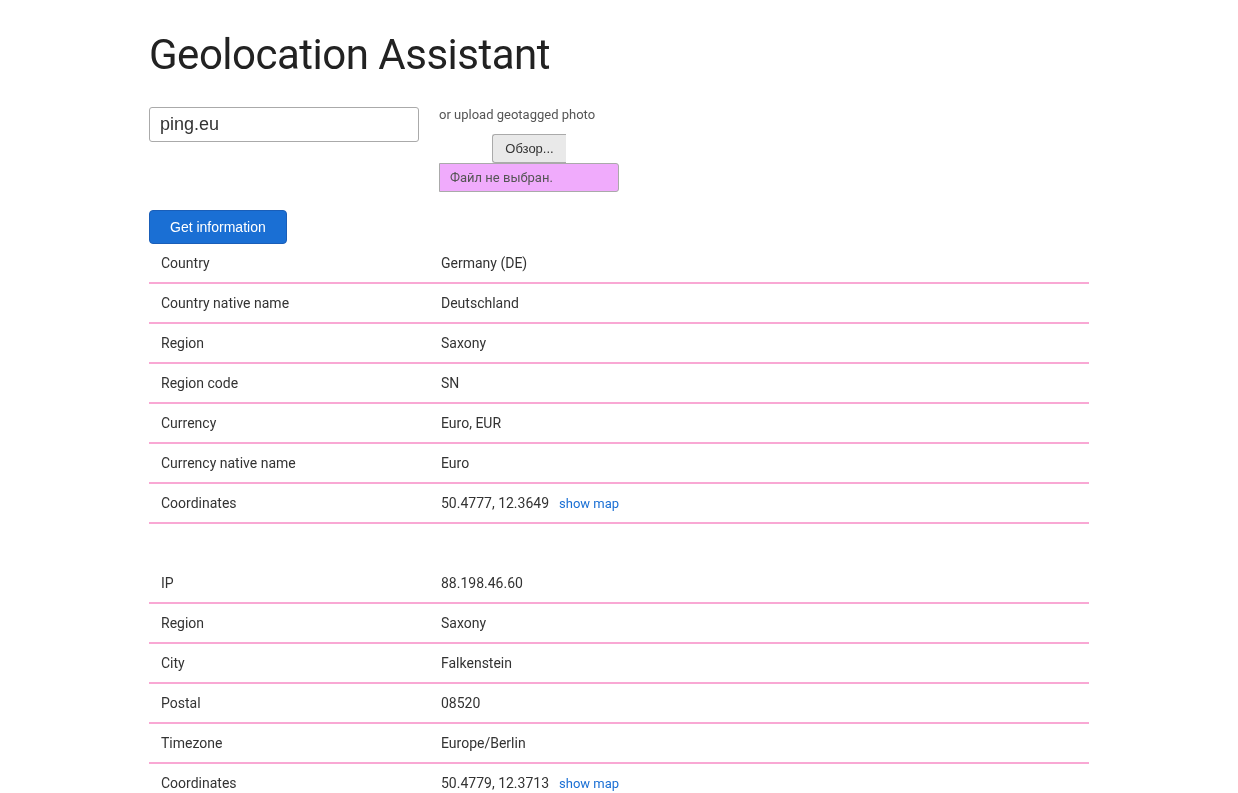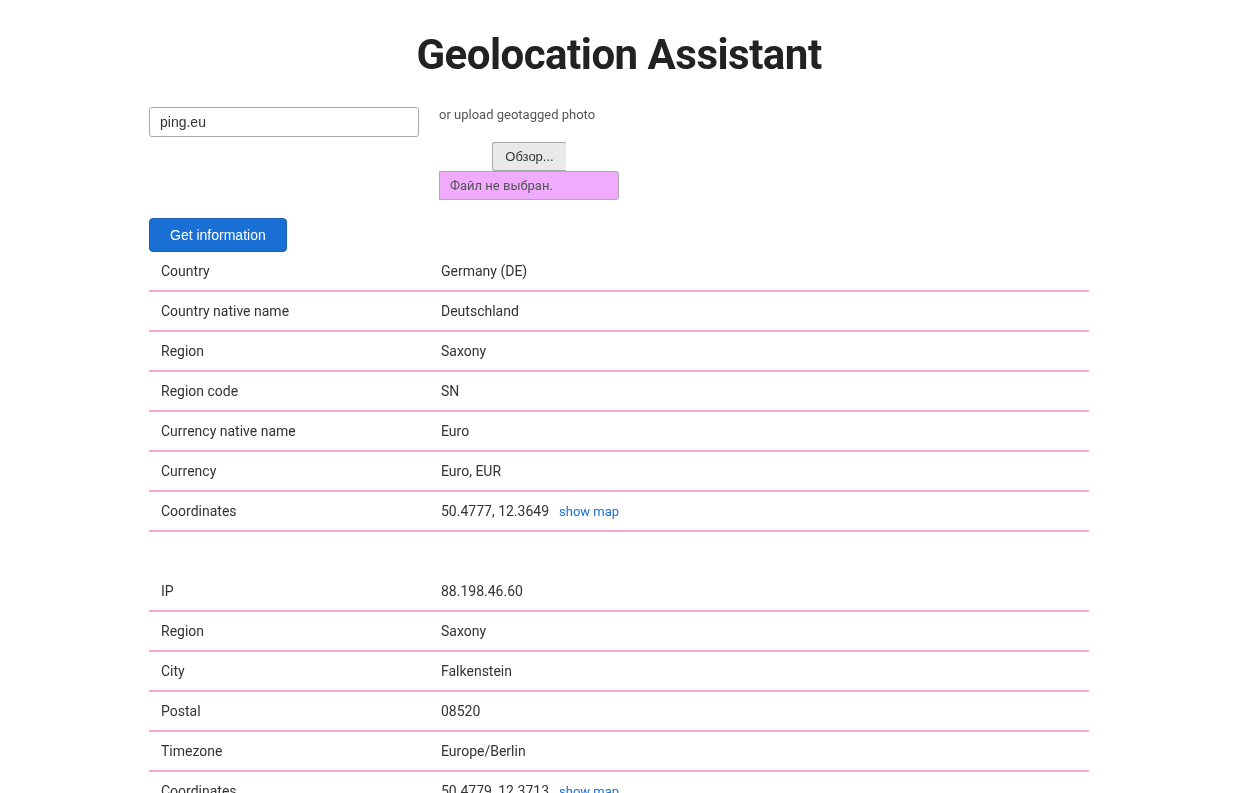--- a/index.html
+++ b/index.html
@@ -15,23 +15,22 @@
       font-size: 14px;
     }
 
     .page-wrapper {
       max-width: 980px;
       margin: 0 auto;
       padding: 30px 20px;
     }
 
     .page-title {
-      text-align: center;
       font-size: 42px;
-      font-weight: 700;
+      font-weight: 400;
       color: #222;
       margin-bottom: 28px;
       letter-spacing: -0.5px;
     }
 
     .input-section {
       display: flex;
       align-items: flex-start;
       gap: 20px;
       margin-bottom: 18px;
@@ -46,29 +45,29 @@
     .input-label {
       font-size: 13px;
       color: #555;
     }
 
     .ip-input {
       width: 270px;
       padding: 6px 10px;
       border: 1px solid #aaa;
       border-radius: 3px;
-      font-size: 14px;
+      font-size: 18px;
       outline: none;
       color: #333;
     }
 
     .file-upload-group {
       display: flex;
       flex-direction: column;
-      gap: 20px;
+      gap: 12px;
     }
 
     .file-upload-container {
       display: flex;
       align-items: center;
       flex-direction: column;
     }
 
     .file-browse-btn {
       padding: 6px 12px;
@@ -171,26 +170,26 @@
         </tr>
         <tr>
           <td>Region</td>
           <td>Saxony</td>
         </tr>
         <tr>
           <td>Region code</td>
           <td>SN</td>
         </tr>
         <tr>
+          <td>Currency</td>
+          <td>Euro, EUR</td>
+        </tr>
+        <tr>
           <td>Currency native name</td>
           <td>Euro</td>
-        </tr>
-        <tr>
-          <td>Currency</td>
-          <td>Euro, EUR</td>
         </tr>
         <tr>
           <td>Coordinates</td>
           <td><span>50.4777, 12.3649</span><a href="#" class="show-map-link">show map</a></td>
         </tr>
         <tr class="spacer-row">
           <td colspan="2"></td>
         </tr>
       </tbody>
   </table>

